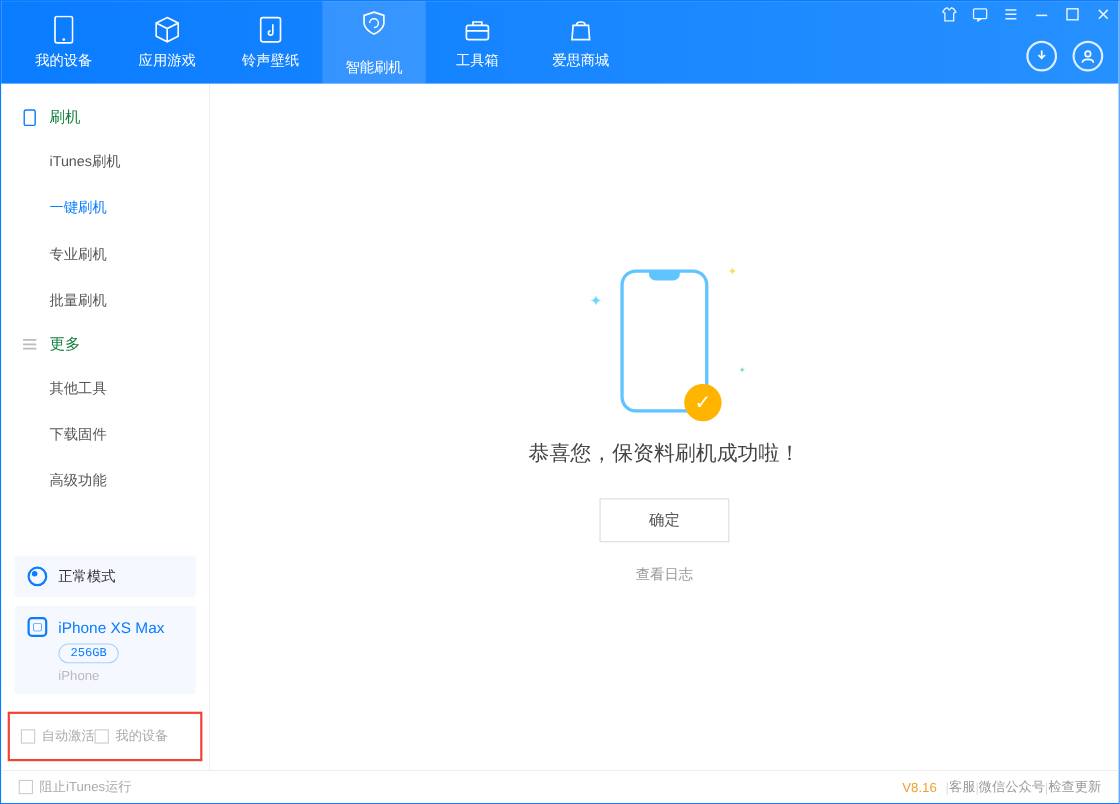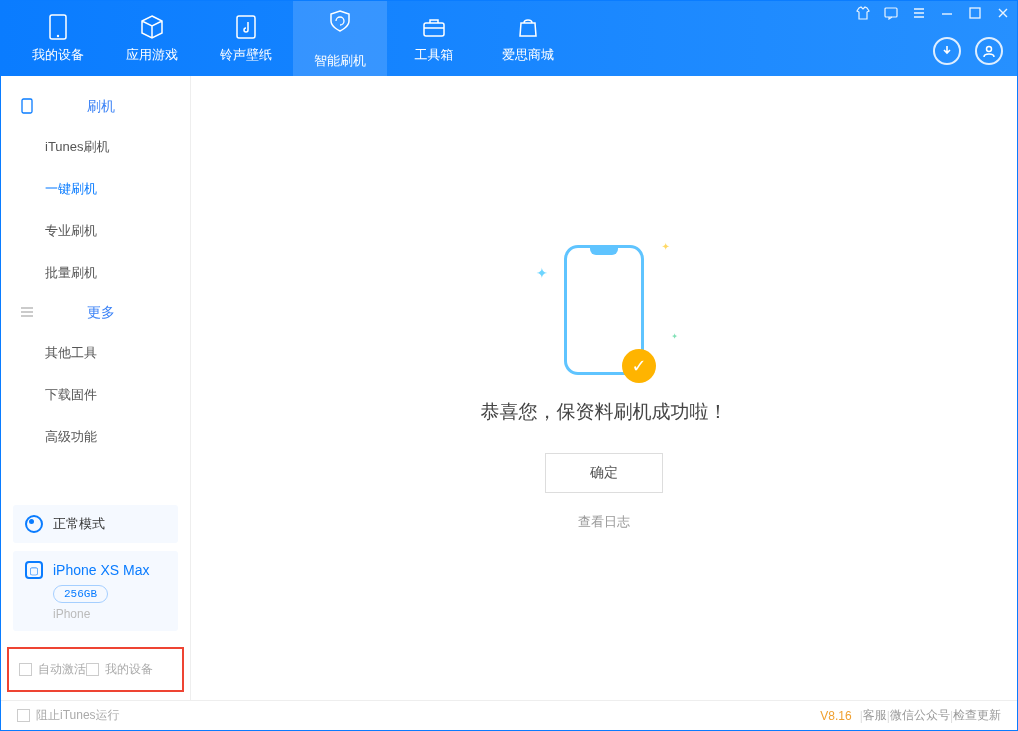--- a/index.html
+++ b/index.html
@@ -20,21 +20,21 @@
 .tab-label { font-size: 13px; }
 .win-controls { position: absolute; right: 6px; top: 4px; display: flex; gap: 12px; font-size: 13px; }
 .win-controls span { cursor: pointer; opacity: 0.9; display: inline-flex; align-items: center; justify-content: center; width: 16px; height: 16px; }
 .header-right { position: absolute; right: 14px; top: 36px; display: flex; gap: 14px; align-items: center; }
 .circle-btn { width: 28px; height: 28px; border: 2px solid rgba(255,255,255,0.85); border-radius: 50%; display: flex; align-items: center; justify-content: center; cursor: pointer; }
 
 
 .body { flex: 1; display: flex; overflow: hidden; }
 .sidebar { width: 190px; border-right: 1px solid #eee; display: flex; flex-direction: column; }
 .side-scroll { flex: 1; overflow: auto; padding-top: 12px; }
-.side-group-header { display: flex; padding: 10px 18px; font-size: 14px; color: #3b82f6; gap: 42px; }
+.side-group-header { display: flex; align-items: center; padding: 10px 18px; font-size: 14px; color: #15803d; }
 .side-group-header .gicon { width: 16px; height: 16px; margin-right: 10px; display:flex; align-items:center; justify-content:center; color:#0a7cff; }
 .side-item { padding: 12px 18px 12px 44px; font-size: 13px; color: #555; cursor: pointer; }
 .side-item.active { color: #0a7cff; }
 .side-mode { margin: 8px 12px; background: #f5f9ff; border-radius: 3px; padding: 10px 12px; display: flex; align-items: center; cursor: pointer; }
 .side-mode .micon { width:18px; height:18px; border:2px solid #0a7cff; border-radius:50%; margin-right:10px; position:relative; }
 .side-mode .micon::after { content:""; position:absolute; width:5px; height:5px; background:#0a7cff; border-radius:50%; left:2px; top:2px; }
 .side-device { margin: 0 12px 8px; background: #f5f9ff; border-radius: 3px; padding: 10px 12px; }
 .side-device .drow { display:flex; align-items:center; }
 .side-device .dicon { width:18px; height:18px; border:2px solid #0a7cff; border-radius:4px; margin-right:10px; display:flex; align-items:center; justify-content:center; font-size:10px; color:#0a7cff; }
 .side-device-name { color:#0a7cff; font-size:14px; font-weight:500; }

